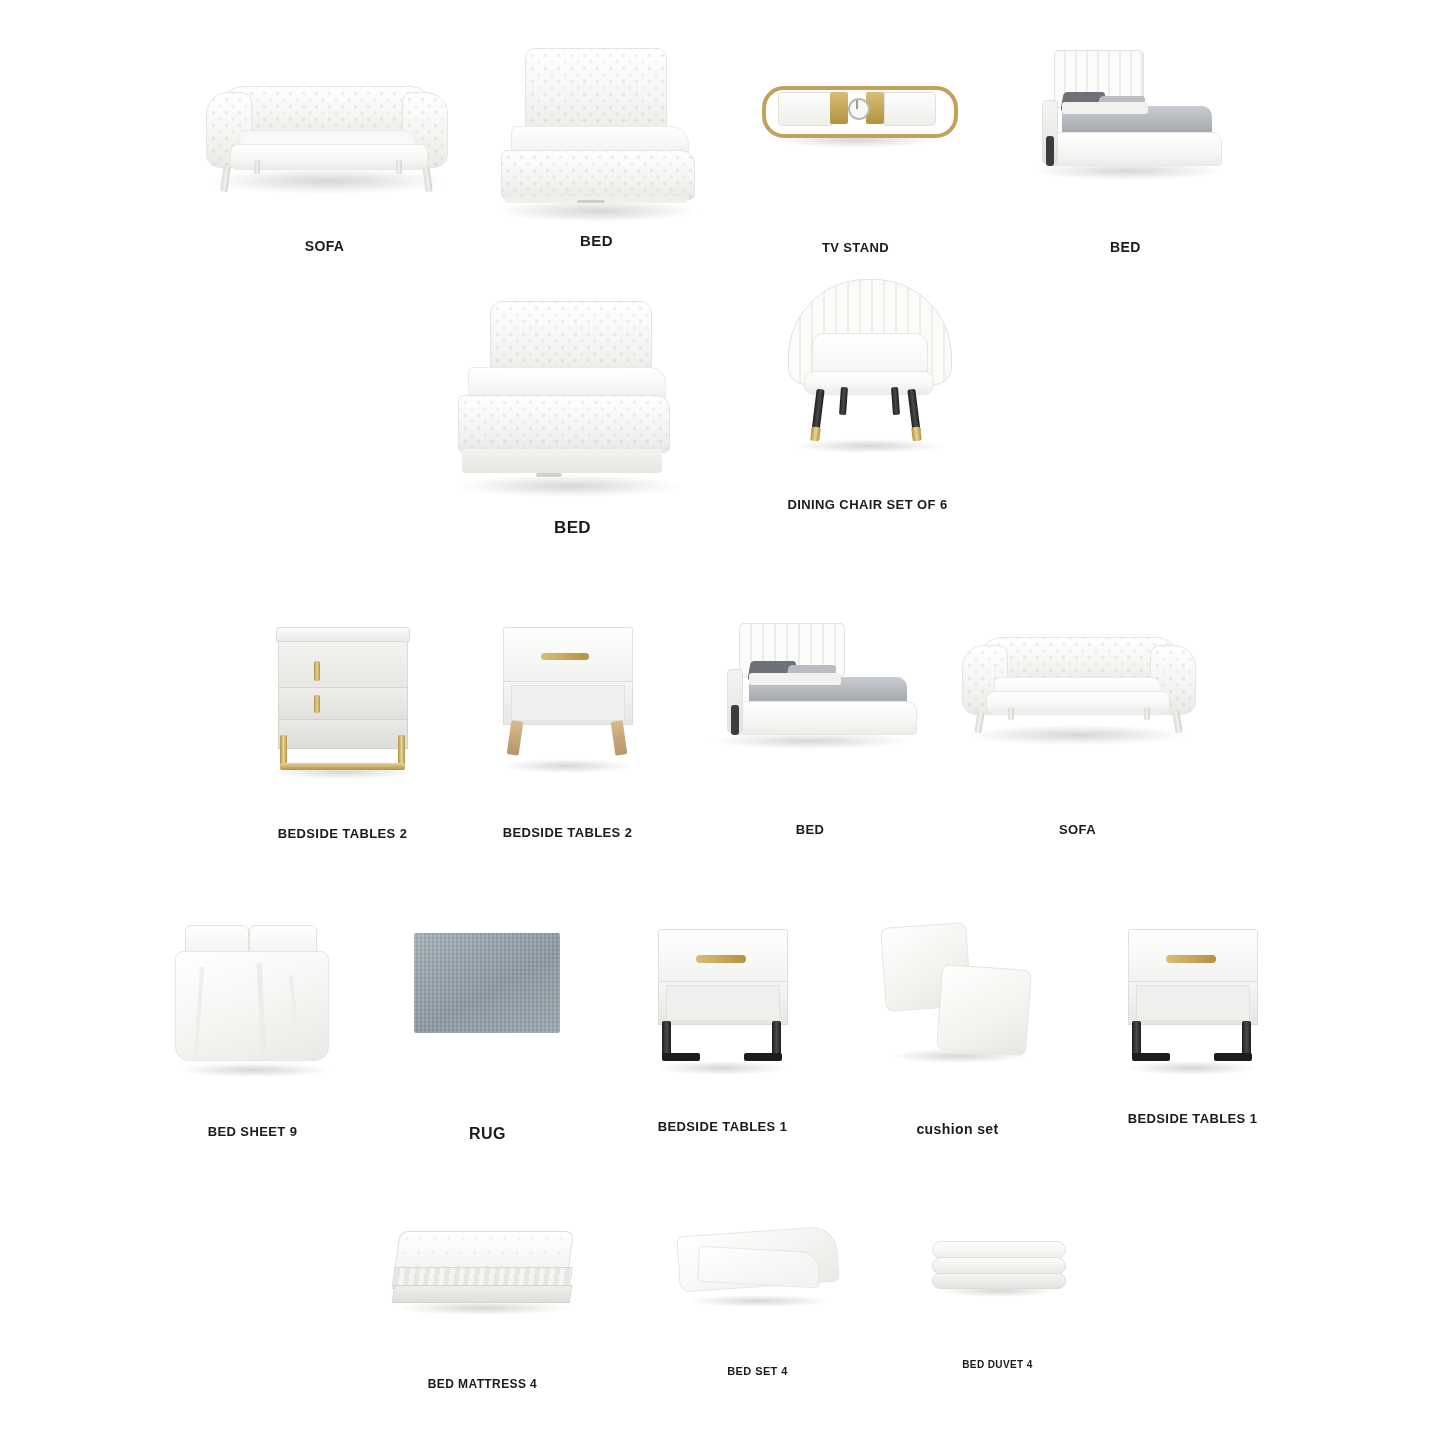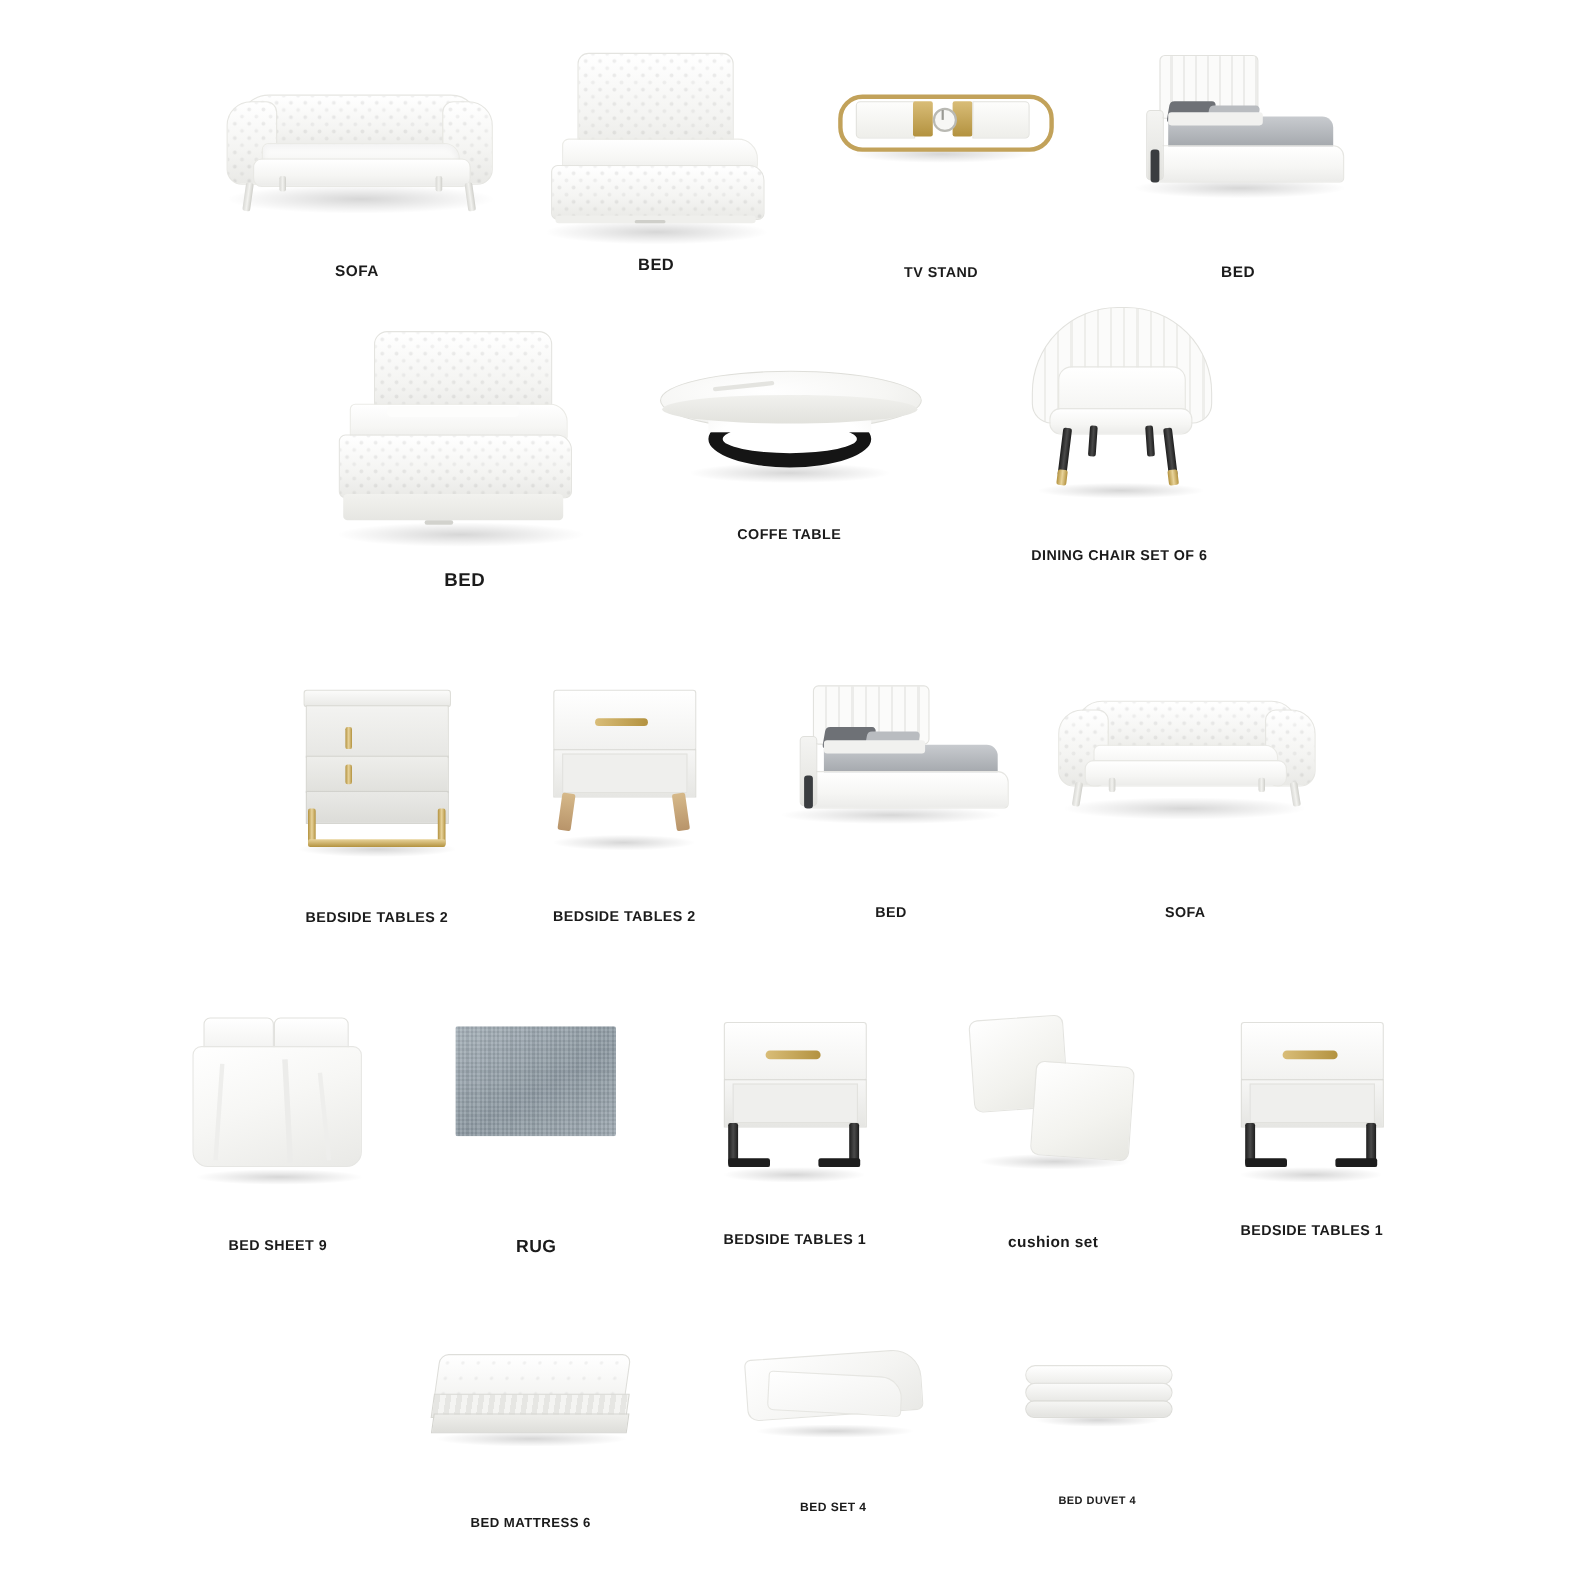--- a/index.html
+++ b/index.html
@@ -155,34 +155,20 @@
         <div class="sh" style="left:54px;top:94px;width:120px;height:10px;background:#fdfdfc;border-radius:4px;"></div>
 
         <div class="sh tufted" style="left:10px;top:120px;width:210px;height:56px;border-radius:6px 14px 6px 6px;border:1px solid #e4e4e0;"></div>
         <div class="sh" style="left:14px;top:174px;width:200px;height:24px;background:linear-gradient(180deg,#f2f2ef,#e6e6e2);border-radius:4px;"></div>
         <div class="sh" style="left:88px;top:198px;width:26px;height:4px;background:#d2d2cd;border-radius:2px;"></div>
       </div>
       <div class="label" style="font-size:17px;margin-top:18px;">BED</div>
     </div>
 
 
-    <div class="cell" style="width:300px;height:280px;">
-      <div class="art" style="width:260px;height:165px;">
-        <div class="sh shadow" style="left:40px;top:146px;width:180px;height:18px;"></div>
-
-        <div class="sh" style="left:12px;top:62px;width:236px;height:52px;border-radius:50%;background:radial-gradient(ellipse at 40% 35%,#ffffff 0%,#f6f6f4 55%,#e6e6e2 100%);border:1px solid #dedeD9;"></div>
-        <div class="sh" style="left:60px;top:74px;width:56px;height:4px;background:#e4e4e0;border-radius:3px;transform:rotate(-6deg);"></div>
-        <div class="sh" style="left:140px;top:86px;width:46px;height:3px;background:#e9e9e5;border-radius:3px;transform:rotate(5deg);"></div>
-
-        <div class="sh" style="left:56px;top:98px;width:148px;height:52px;border-radius:50%;border:13px solid #151515;box-sizing:border-box;"></div>
-        <div class="sh" style="left:56px;top:92px;width:148px;height:26px;background:radial-gradient(ellipse at 50% 120%,#ffffff 0 60%,#f4f4f2 100%);"></div>
-        <div class="sh" style="left:14px;top:84px;width:232px;height:26px;border-radius:50%;background:linear-gradient(180deg,#f1f1ee,#e2e2dd);"></div>
-      </div>
-      <div class="label" style="font-size:13px;margin-top:38px;">COFFE TABLE</div>
-    </div>
 
     <div class="cell" style="width:300px;height:280px;">
       <div class="art" style="width:200px;height:180px;">
         <div class="sh shadow" style="left:26px;top:164px;width:150px;height:14px;"></div>
 
         <div class="sh" style="left:20px;top:4px;width:162px;height:104px;border-radius:78px 78px 18px 18px;background:repeating-linear-gradient(90deg,#fbfbfa 0 10px,#eeeeeb 10px 12px);border:1px solid #e2e2de;"></div>
         <div class="sh" style="left:44px;top:58px;width:114px;height:52px;border-radius:12px 12px 14px 14px;background:linear-gradient(180deg,#ffffff,#f2f2ef);border:1px solid #e6e6e2;"></div>
 
         <div class="sh plain" style="left:36px;top:96px;width:128px;height:22px;border-radius:10px;border:1px solid #e6e6e2;"></div>
 
@@ -339,21 +325,21 @@
     <div class="cell" style="width:300px;height:200px;">
       <div class="art" style="width:200px;height:110px;">
         <div class="sh shadow" style="left:14px;top:86px;width:172px;height:14px;"></div>
         <div class="sh" style="left:14px;top:16px;width:172px;height:40px;background:
               radial-gradient(circle at 50% 50%, rgba(0,0,0,0.05) 0 1px, rgba(0,0,0,0) 2px) 0 0/14px 14px,
               linear-gradient(180deg,#ffffff,#f3f3f1);
               border:1px solid #dededa;border-radius:8px 8px 2px 2px;transform:skewX(-8deg);"></div>
         <div class="sh" style="left:10px;top:52px;width:176px;height:20px;background:repeating-linear-gradient(90deg,#e6e6e3 0 5px,#f4f4f2 5px 10px);border:1px solid #d8d8d3;transform:skewX(-8deg);"></div>
         <div class="sh" style="left:10px;top:70px;width:176px;height:16px;background:linear-gradient(180deg,#eeeeeb,#dededa);border:1px solid #d4d4cf;transform:skewX(-8deg);"></div>
       </div>
-      <div class="label" style="font-size:12px;margin-top:52px;">BED MATTRESS 6</div>
+      <div class="label" style="font-size:12px;margin-top:52px;">BED MATTRESS 4</div>
     </div>
 
     <div class="cell" style="width:250px;height:200px;">
       <div class="art" style="width:180px;height:100px;">
         <div class="sh shadow" style="left:20px;top:80px;width:142px;height:12px;"></div>
         <div class="sh" style="left:10px;top:16px;width:158px;height:54px;background:linear-gradient(150deg,#ffffff,#f4f4f2 60%,#e9e9e6);border:1px solid #e4e4e0;border-radius:6px 26px 6px 10px;transform:rotate(-4deg);"></div>
         <div class="sh" style="left:30px;top:34px;width:120px;height:34px;background:linear-gradient(160deg,#ffffff,#f1f1ef);border:1px solid #e6e6e2;border-radius:4px 20px 4px 6px;transform:rotate(3deg);"></div>
       </div>
       <div class="label" style="font-size:11px;margin-top:50px;">BED SET 4</div>
     </div>

